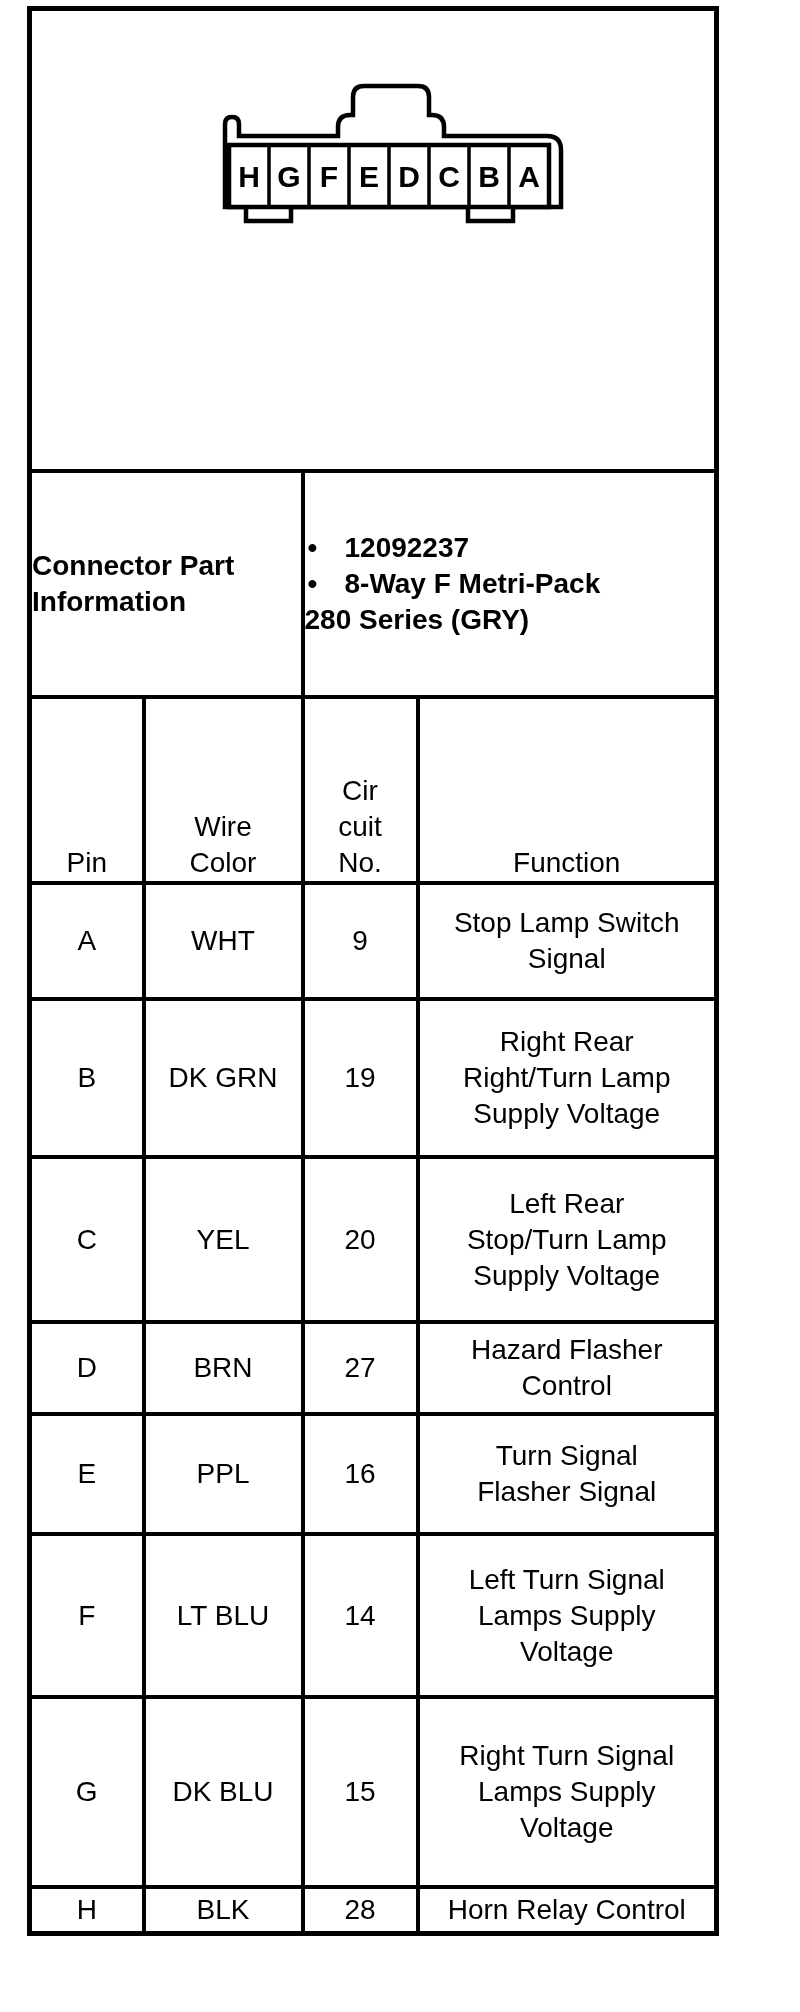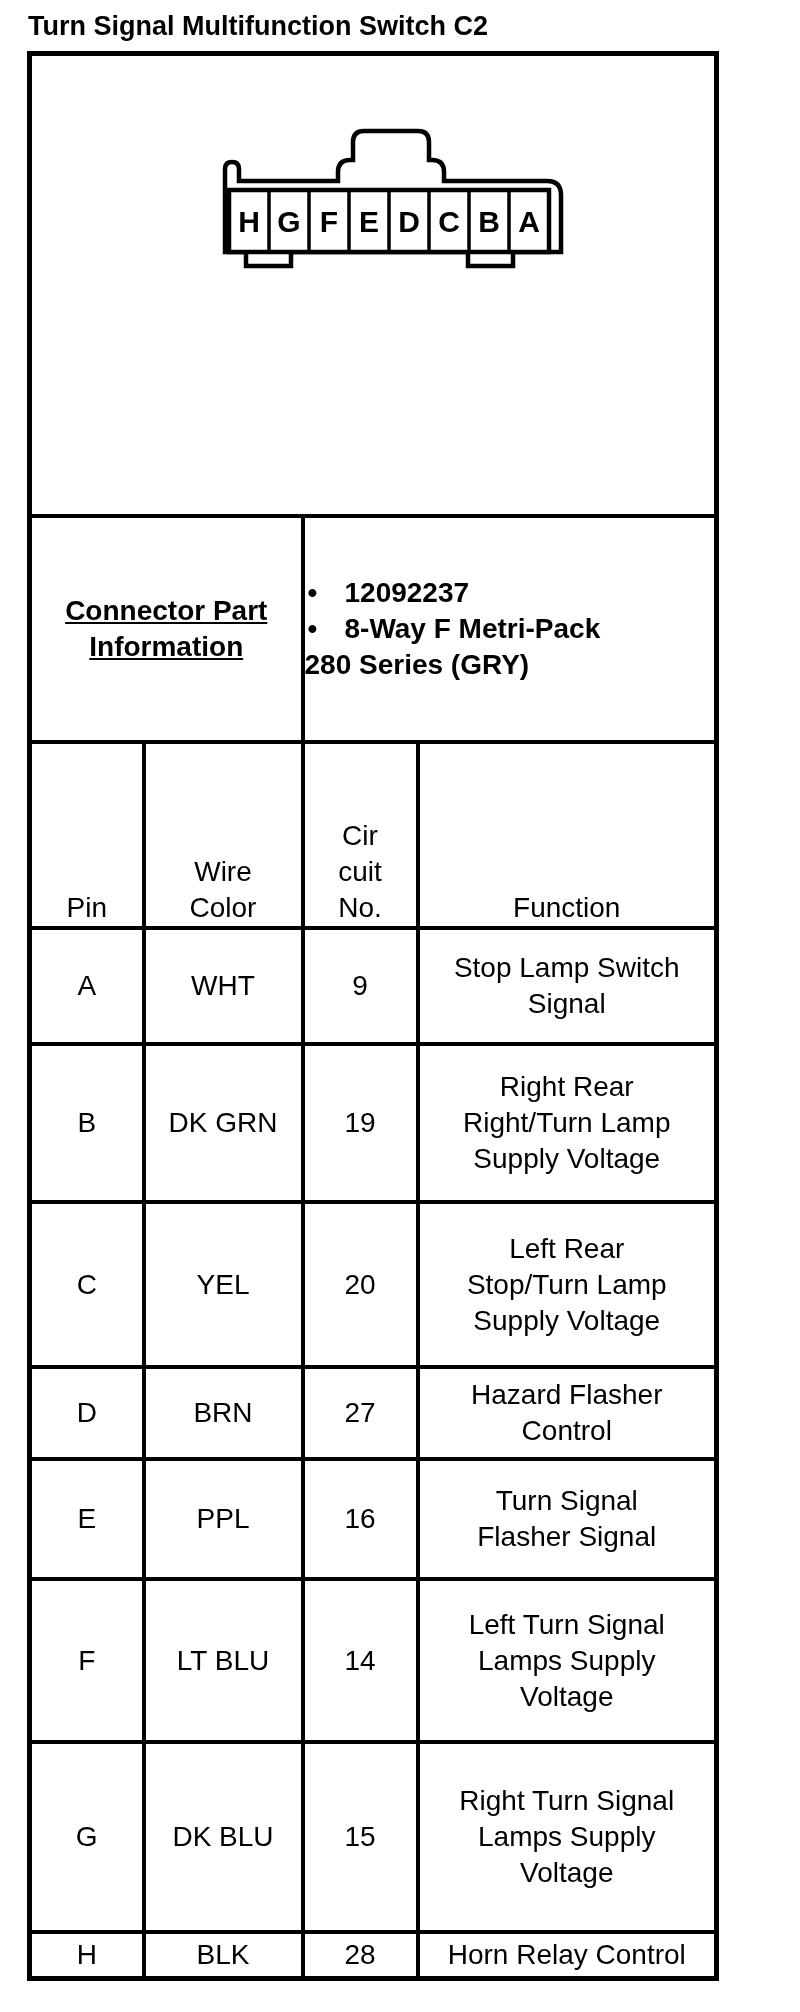--- a/index.html
+++ b/index.html
@@ -20,22 +20,22 @@
     border:5px solid #000;
   }
   table.main td{
     border:4px solid #000;
     font-size:28px;line-height:36px;
     padding:0;
     overflow:hidden;
   }
   td.diagram-cell{height:458px;vertical-align:top;background:#fff;}
   td.pi-label-cell{
-    height:222px;text-align:center;vertical-align:middle;
-    font-weight:bold;white-space:pre-line;text-decoration:underline;
+    height:222px;vertical-align:middle;
+    font-weight:bold;white-space:pre-line;
   }
   td.pi-items-cell{vertical-align:middle;font-weight:bold;padding:0 24px 0 20px;}
   .pi-item{margin:0;}
   .pi-dot{display:inline-block;width:37px;padding-left:3px;font-weight:bold;}
   .pre{white-space:pre-line;}
   td.hdr{
     height:182px;vertical-align:bottom;text-align:center;
     font-weight:normal;white-space:pre-line;padding-bottom:14px;
   }
   td.c{text-align:center;vertical-align:middle;}
@@ -46,21 +46,20 @@
   svg text{
     font-family:"Liberation Sans", sans-serif;
     font-weight:bold;font-size:30px;
   }
 </style>
 </head>
 <body>
 
 <div class="sheet">
 
-  <h1 class="doc-title">Turn Signal Multifunction Switch C2</h1>
 
   <table class="main">
     <colgroup>
       <col style="width:114px">
         <col style="width:159px">
       <col style="width:115px">
         <col style="width:299px">
     </colgroup>
 
     <tbody>

